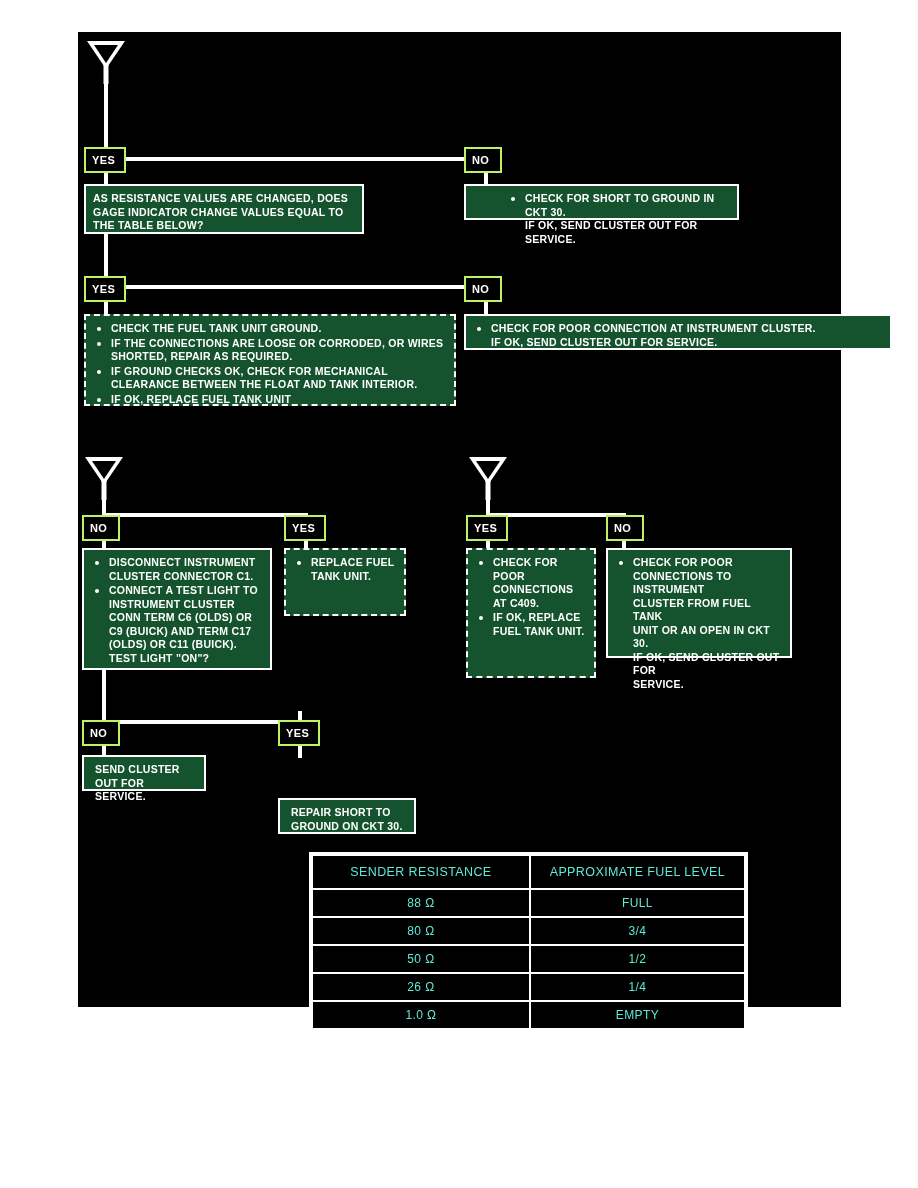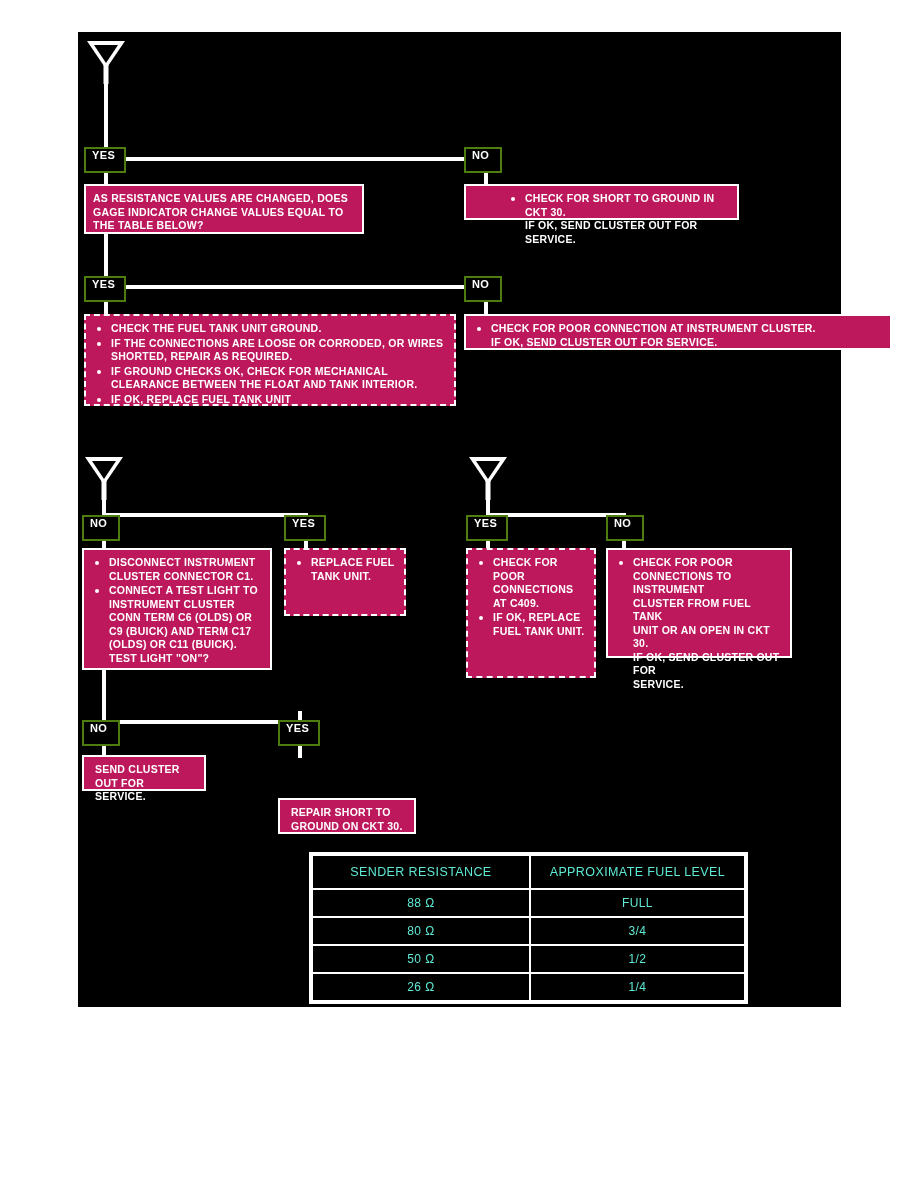--- a/index.html
+++ b/index.html
@@ -31,35 +31,36 @@
   }
 
   
   .ln {                 
     position: absolute;
     background: #ffffff;
   }
 
   .tag {                
     position: absolute;
-    border: 2px solid #4d7c0f;
+    border: 2px solid #bef264;
     background: #000000;
     color: #ffffff;
     font-size: 11px;
     font-weight: bold;
     letter-spacing: 0.4px;
     display: flex;
+    align-items: center;
     padding-left: 6px;
     height: 26px;
   }
 
   .box {                
     position: absolute;
     border: 2px solid #ffffff;
-    background: #be185d;
+    background: #14532d;
     color: #ffffff;
     font-size: 10.5px;
     font-weight: bold;
     line-height: 13.5px;
     letter-spacing: 0.25px;
     padding: 6px 7px 6px 7px;
   }
   .box.dashed { border: 2px dashed #ffffff; }
 
   .box ul {
@@ -370,17 +371,21 @@
           <td>3/4</td>
         </tr>
         <tr>
           <td>50 Ω</td>
           <td>1/2</td>
         </tr>
         <tr>
           <td>26 Ω</td>
           <td>1/4</td>
         </tr>
+        <tr>
+          <td>1.0 Ω</td>
+          <td>EMPTY</td>
+        </tr>
       </tbody>
     </table>
 
   </div>
 </div>
 
 </body></html>

